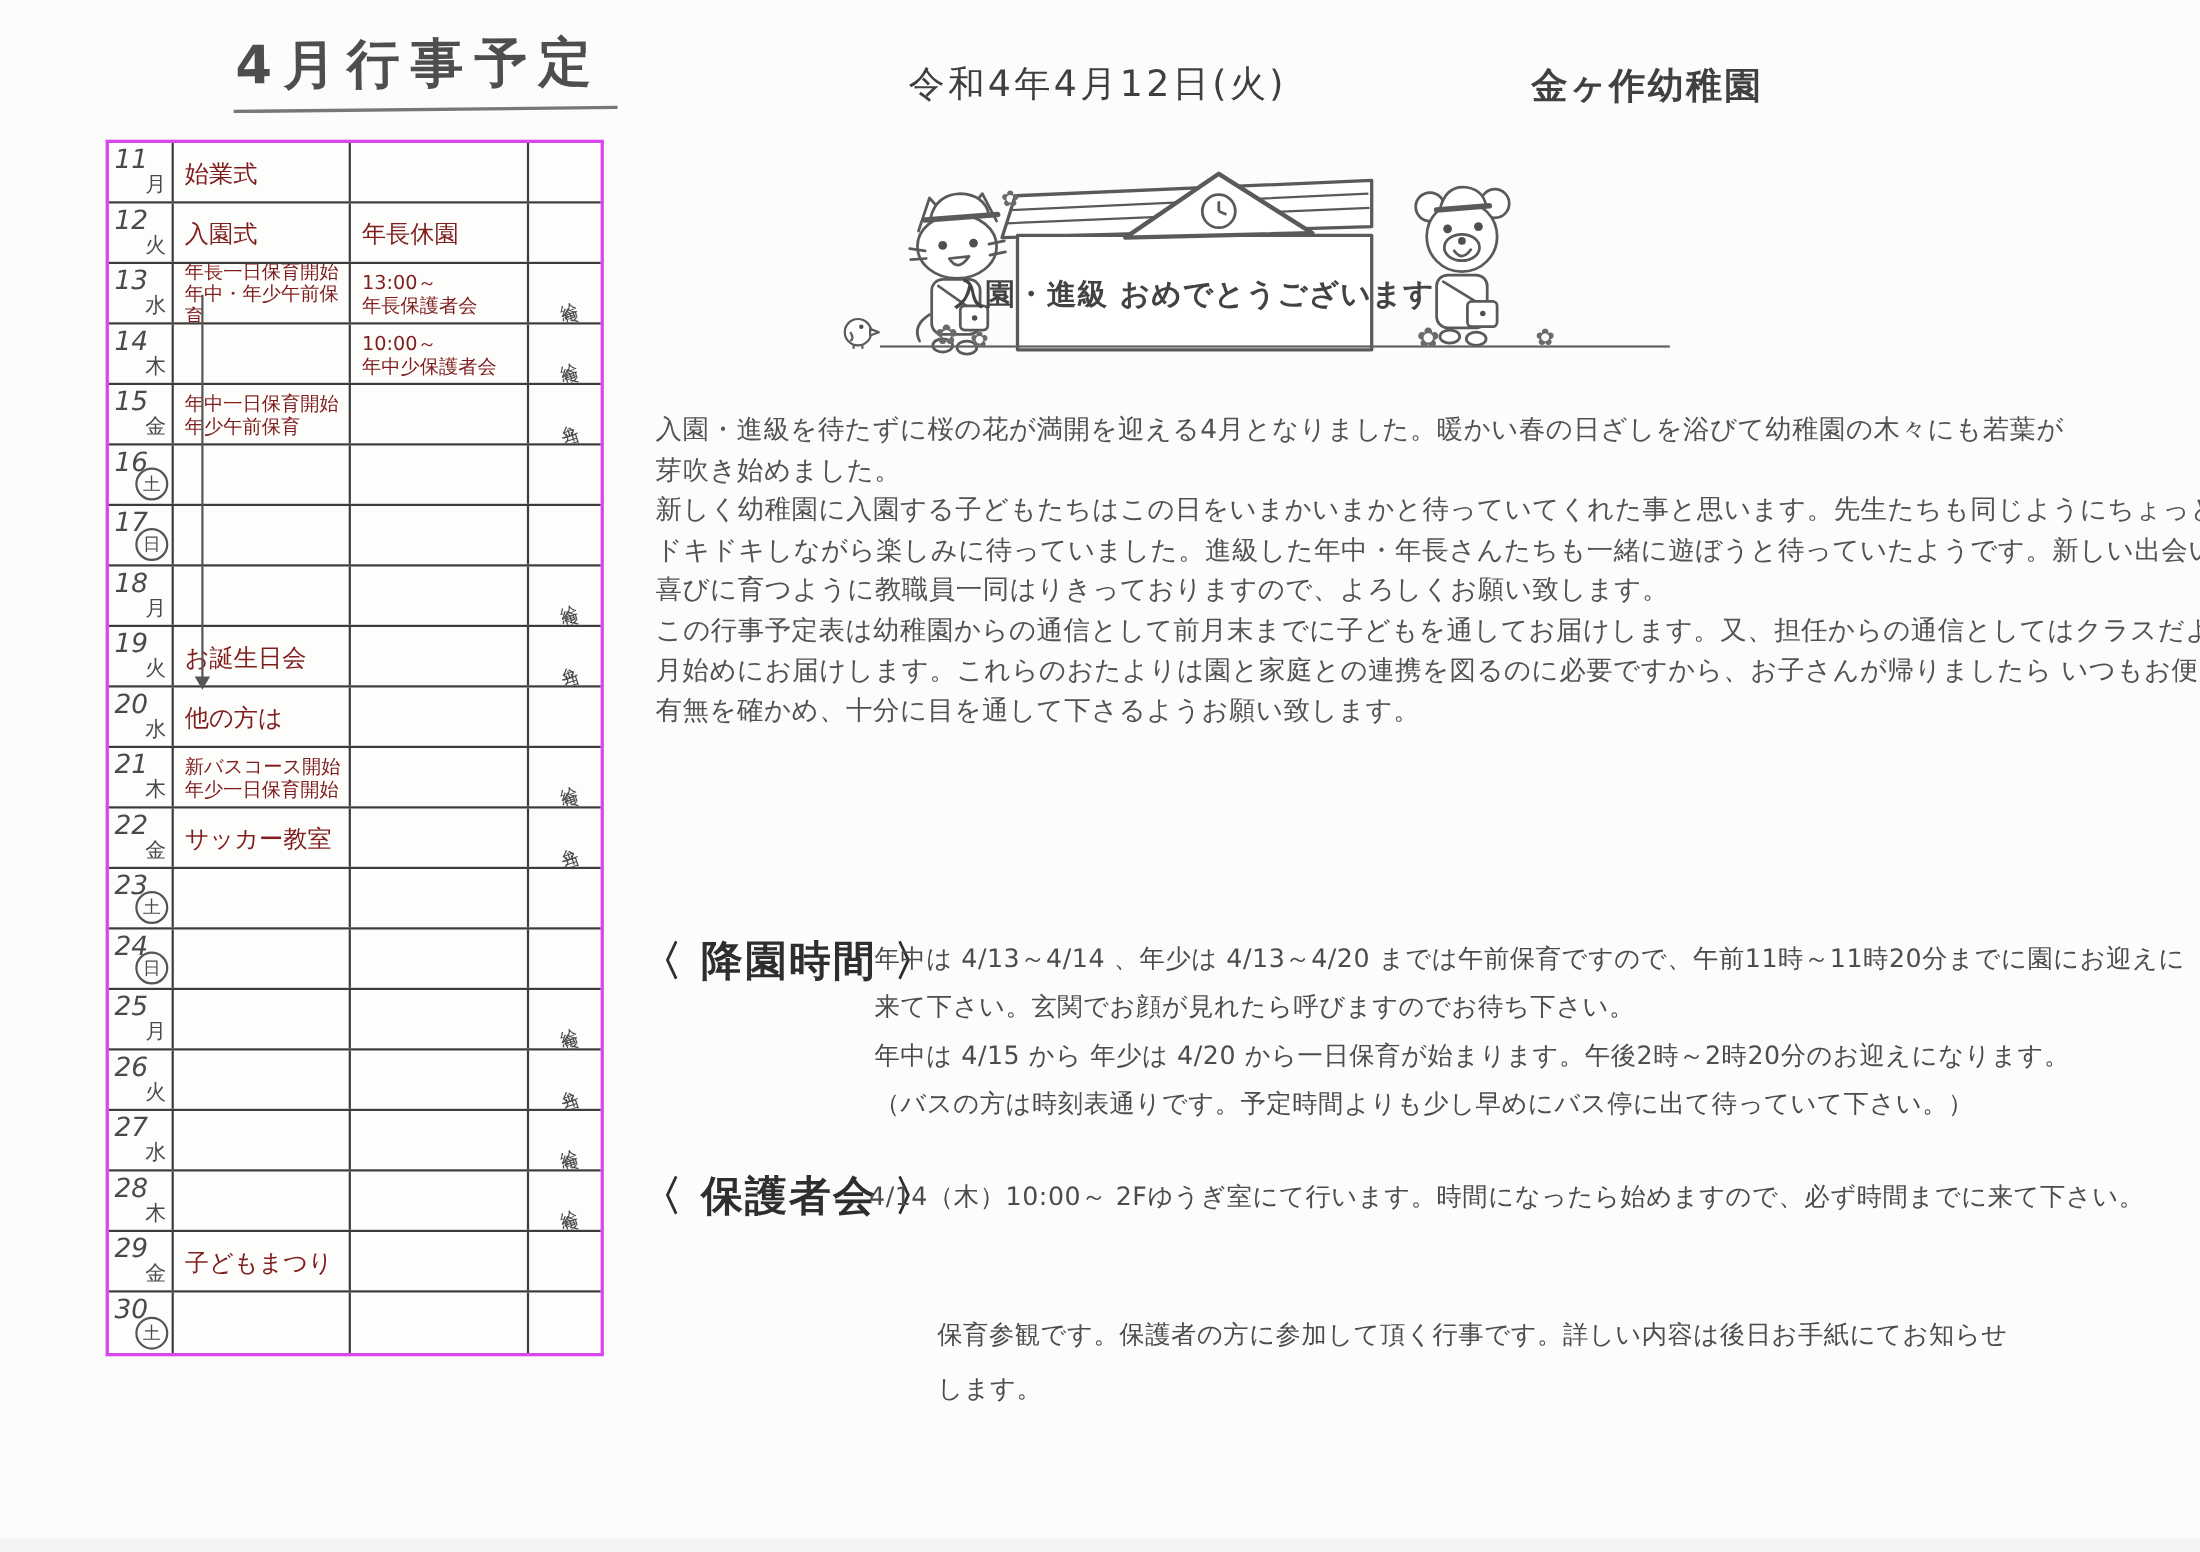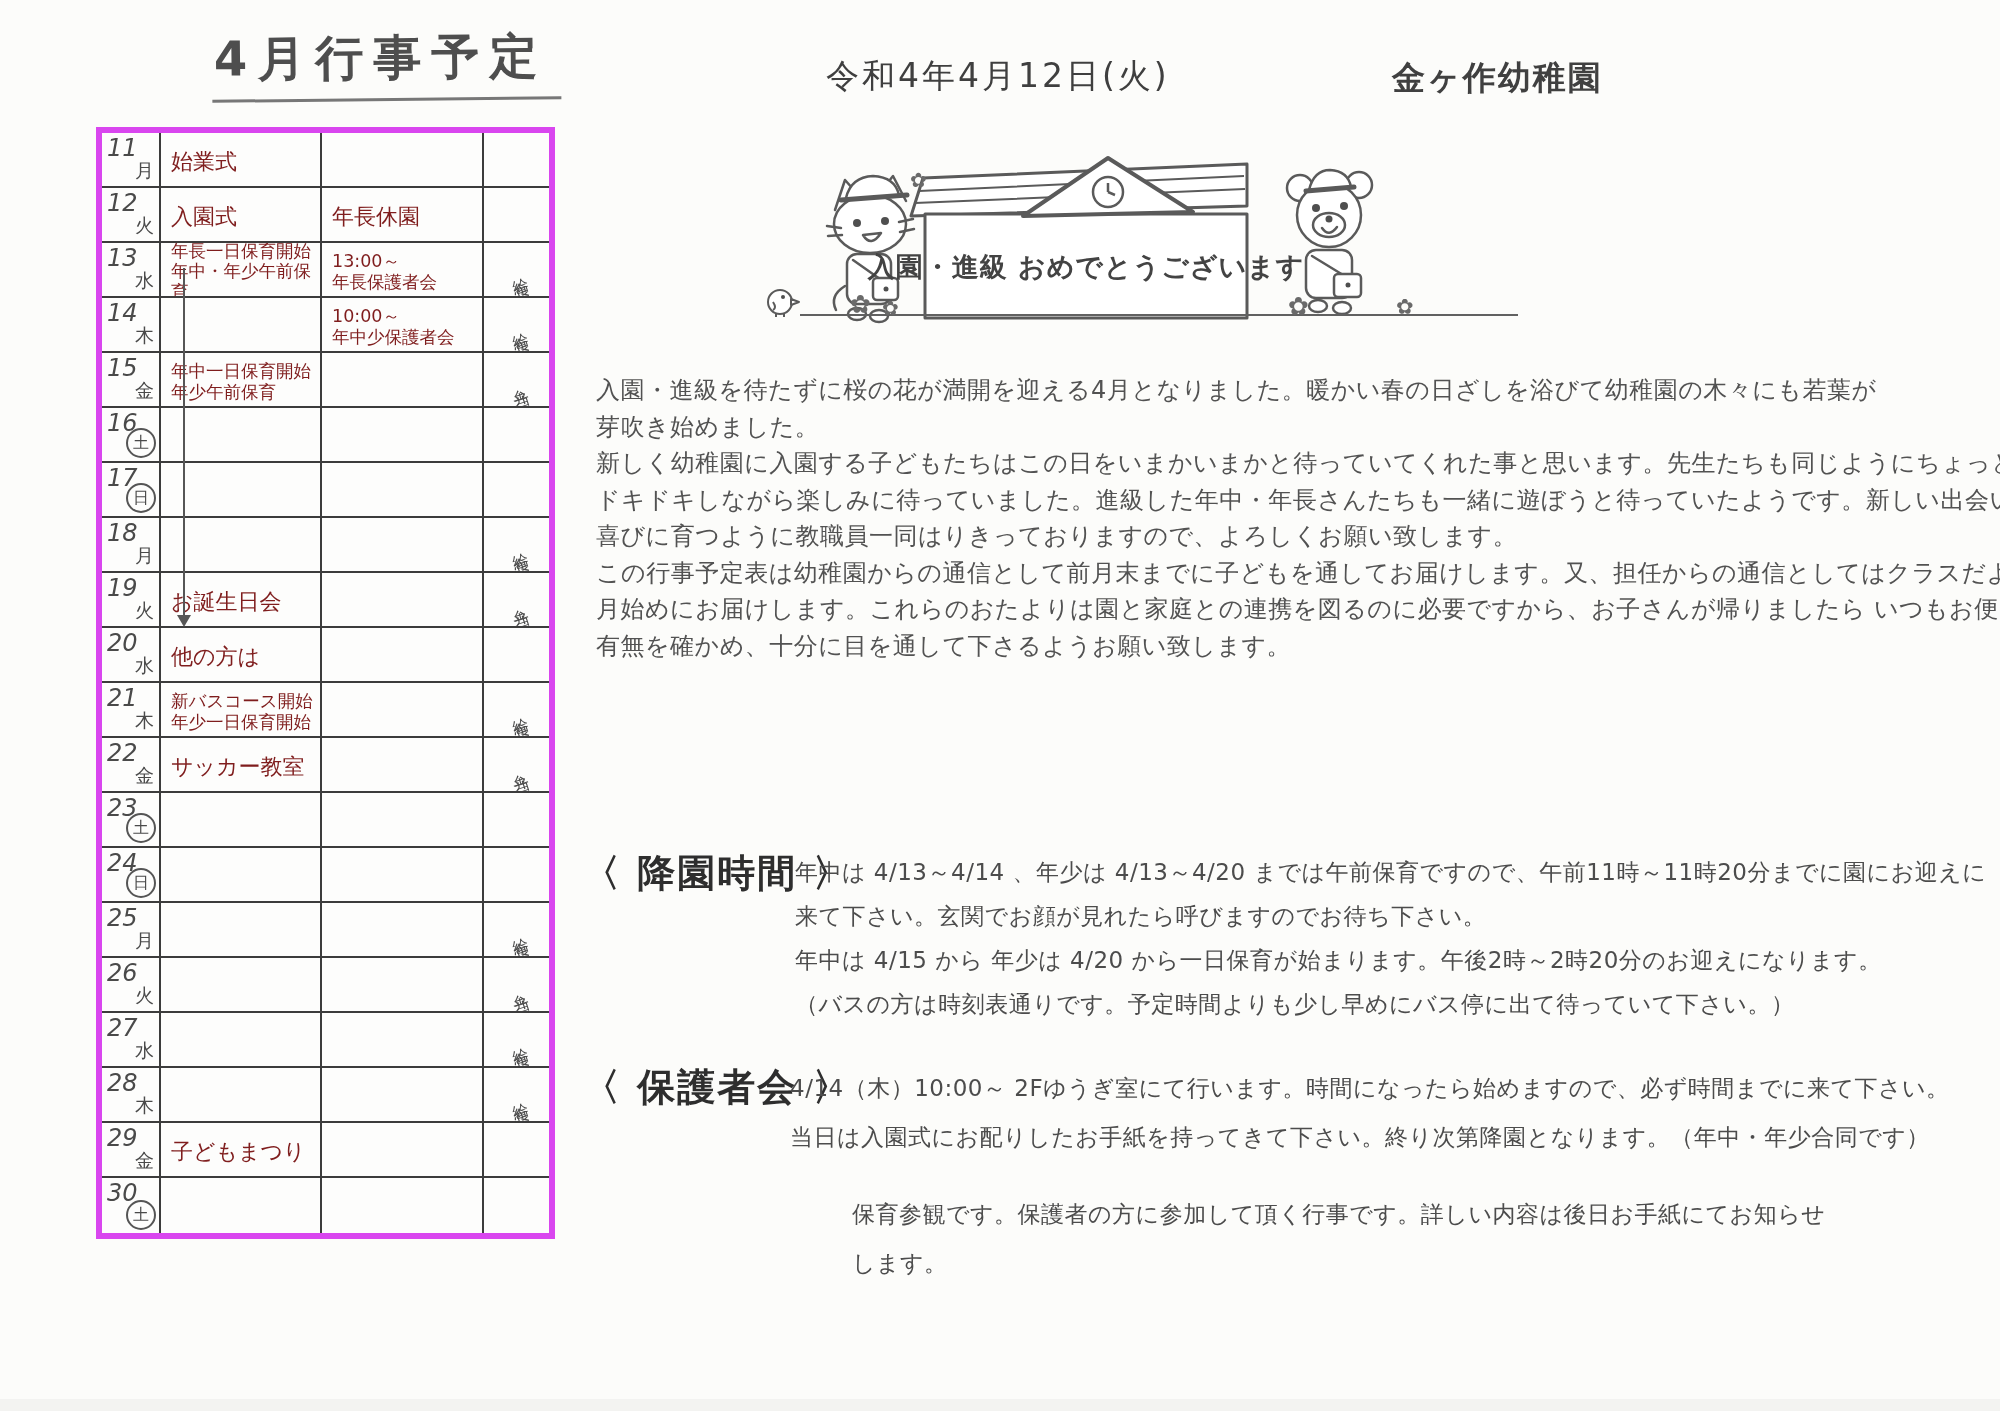--- a/index.html
+++ b/index.html
@@ -18,21 +18,21 @@
     position:absolute;left:212px;top:26px;
     font-size:48px;font-weight:bold;letter-spacing:10px;
     color:#4e4e4e;border-bottom:3px solid #777;padding:0 14px 8px 2px;
     transform:rotate(-0.6deg);
   }
   .docdate{position:absolute;left:826px;top:54px;font-size:33px;letter-spacing:3px;color:#3f3f3f;}
   .school{position:absolute;left:1392px;top:56px;font-size:33px;letter-spacing:2px;color:#404040;font-weight:bold;}
   
   .cal{
     position:absolute;left:96px;top:127px;
-    border:6px solid #d946ef;background:#fdfdfc;
+    border:3px solid #d946ef;background:#fdfdfc;
     width:447px;
   }
   .cal-row{display:grid;grid-template-columns:59px 161px 162px 61px;height:55px;border-bottom:2.5px solid #3c3c3c;box-sizing:border-box;}
   .cal-row:last-child{border-bottom:none;}
   .cell{border-right:2.5px solid #3c3c3c;box-sizing:border-box;overflow:hidden;}
   .cell:last-child{border-right:none;}
   .cell.date{position:relative;}
   .num{position:absolute;top:1px;left:5px;font-size:24px;font-style:italic;color:#4a4a4a;}
   .dow{position:absolute;bottom:2px;right:5px;font-size:19px;color:#4a4a4a;}
   .dow.circled{border:2px solid #555;border-radius:50%;width:26px;height:26px;display:flex;align-items:center;justify-content:center;font-size:16px;bottom:3px;right:3px;}
@@ -401,21 +401,20 @@
       <div>来て下さい。玄関でお顔が見れたら呼びますのでお待ち下さい。</div>
       <div>年中は 4/15 から 年少は 4/20 から一日保育が始まります。午後2時～2時20分のお迎えになります。</div>
       <div>（バスの方は時刻表通りです。予定時間よりも少し早めにバス停に出て待っていて下さい。）</div>
     </div>
   </div>
 
   <div class="section" style="left:582px;top:1062px;">
     <span class="sec-head">〈 保護者会 〉</span>
     <div class="sec-body loose" style="left:208px;width:1210px;">
       <div>4/14（木）10:00～ 2Fゆうぎ室にて行います。時間になったら始めますので、必ず時間までに来て下さい。</div>
-      <div>当日は入園式にお配りしたお手紙を持ってきて下さい。終り次第降園となります。（年中・年少合同です）</div>
     </div>
   </div>
 
   <div class="section" style="left:578px;top:1188px;">
     <div class="sec-body loose" style="left:274px;width:1150px;">
       <div>保育参観です。保護者の方に参加して頂く行事です。詳しい内容は後日お手紙にてお知らせ</div>
       <div>します。</div>
     </div>
   </div>
 

